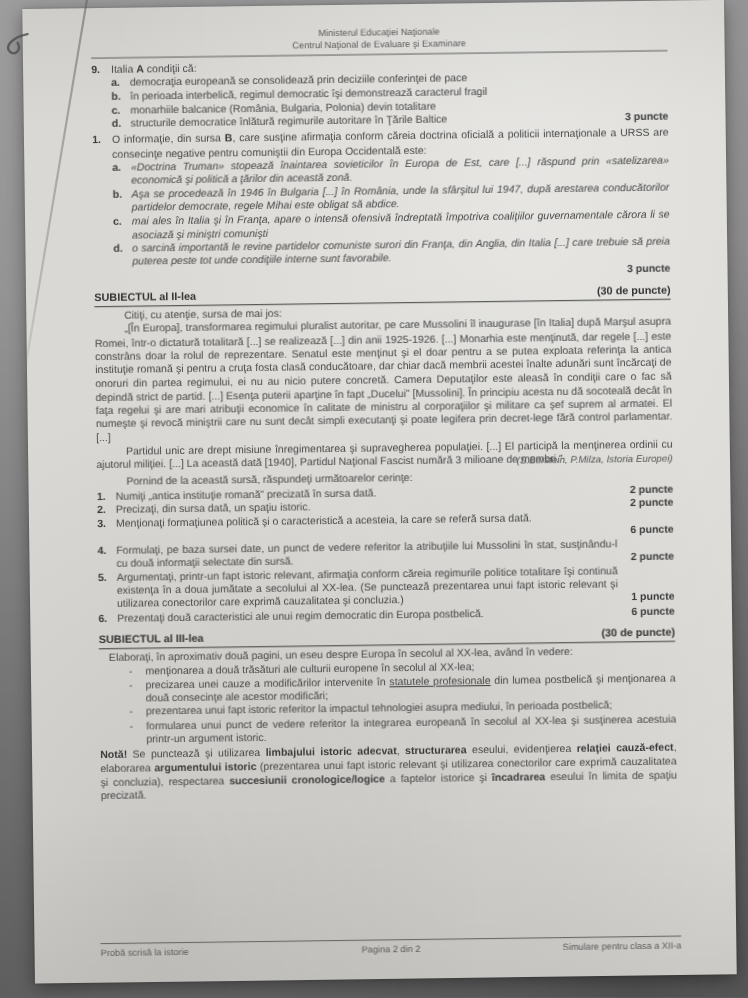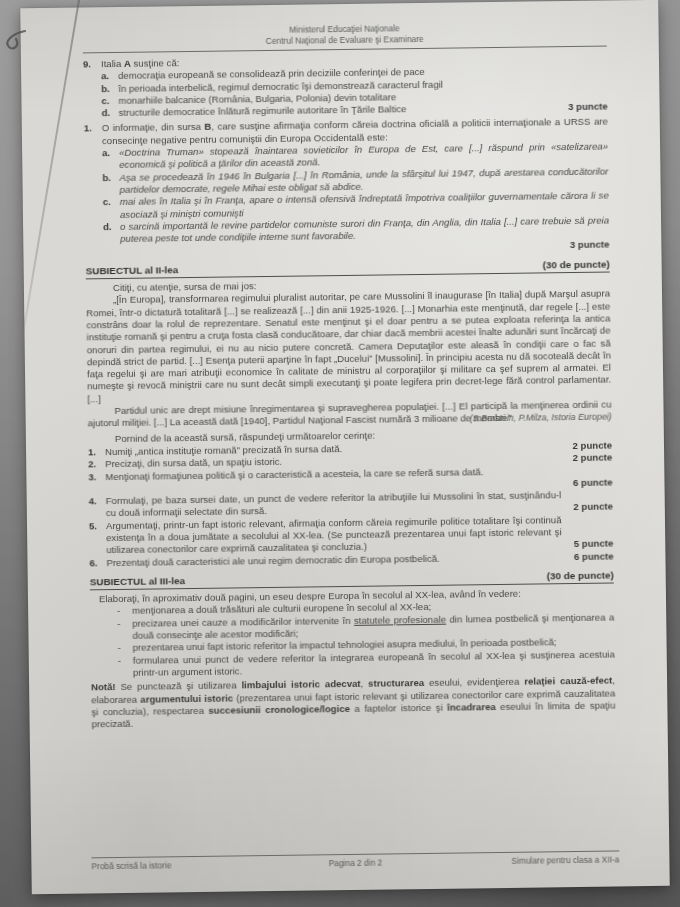--- a/index.html
+++ b/index.html
@@ -79,21 +79,21 @@
     <div class="content">
 
       <div class="doc-header">
         <div>Ministerul Educaţiei Naţionale</div>
         <div>Centrul Naţional de Evaluare şi Examinare</div>
       </div>
 
       <div class="q">
         <div class="q-row">
           <span class="q-num">9.</span>
-          <span class="q-stem"><span>Italia </span><span class="b">A</span><span> susţine că:</span></span>
+          <span class="q-stem"><span>Italia </span><span class="b">A</span><span> condiţii că:</span></span>
         </div>
         <div class="opt">
           <span class="opt-letter">a.</span>
           <span class="opt-text">democraţia europeană se consolidează prin deciziile conferinţei de pace</span>
         </div>
         <div class="opt">
           <span class="opt-letter">b.</span>
           <span class="opt-text">în perioada interbelică, regimul democratic îşi demonstrează caracterul fragil</span>
         </div>
         <div class="opt">
@@ -164,21 +164,21 @@
         </div>
         <div class="pts-line">6 puncte</div>
         <div class="item">
           <span class="item-num">4.</span>
           <span class="item-text">Formulaţi, pe baza sursei date, un punct de vedere referitor la atribuţiile lui Mussolini în stat, susţinându-l cu două informaţii selectate din sursă.</span>
           <span class="pts">2 puncte</span>
         </div>
         <div class="item">
           <span class="item-num">5.</span>
           <span class="item-text">Argumentaţi, printr-un fapt istoric relevant, afirmaţia conform căreia regimurile politice totalitare îşi continuă existenţa în a doua jumătate a secolului al XX-lea. (Se punctează prezentarea unui fapt istoric relevant şi utilizarea conectorilor care exprimă cauzalitatea şi concluzia.)</span>
-          <span class="pts">5 puncte</span>
+          <span class="pts">1 puncte</span>
         </div>
         <div class="item">
           <span class="item-num">6.</span>
           <span class="item-text">Prezentaţi două caracteristici ale unui regim democratic din Europa postbelică.</span>
           <span class="pts">6 puncte</span>
         </div>
       </div>
 
       <div class="subj">
         <span>SUBIECTUL al III-lea</span>

